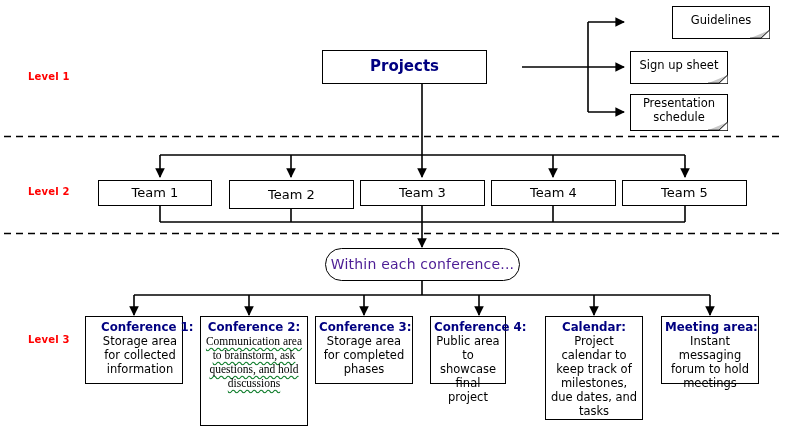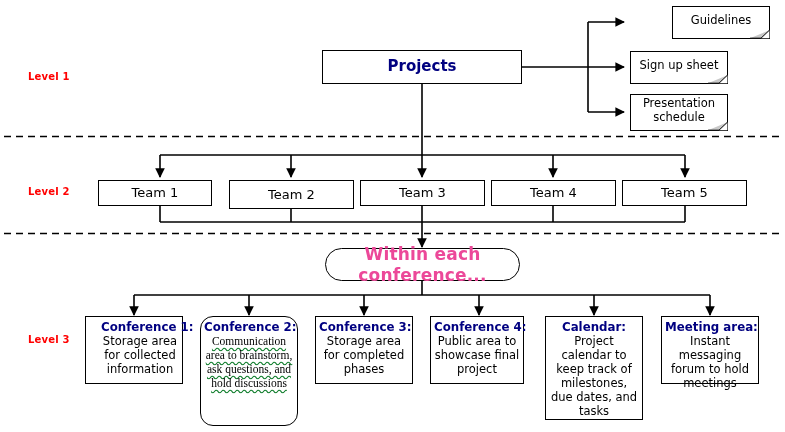--- a/index.html
+++ b/index.html
@@ -78,23 +78,23 @@
     right: -1px;
     bottom: -1px;
     width: 22px;
     height: 13px;
     overflow: visible;
   }
 
   
   .box-pill {
     border-radius: 18px;
-    font-size: 17px;
-    font-weight: bold;
-    color: #ec4899;
+    font-size: 14px;
+    font-weight: normal;
+    color: #4c1d95;
     letter-spacing: 0.2px;
   }
 
   
   .box-leaf {
     align-items: flex-start;
     justify-content: center;
     padding: 3px 3px 4px 3px;
     font-size: 11.5px;
     line-height: 1.22;
@@ -170,21 +170,21 @@
       <line x1="479" y1="295" x2="479" y2="315" marker-end="url(#arrow)"></line>
       <line x1="594" y1="295" x2="594" y2="315" marker-end="url(#arrow)"></line>
       <line x1="710" y1="295" x2="710" y2="315" marker-end="url(#arrow)"></line>
     </g>
   </svg>
 
   <div class="level-label" style="left:28px; top:71px;">Level 1</div>
   <div class="level-label" style="left:28px; top:186px;">Level 2</div>
   <div class="level-label" style="left:28px; top:334px;">Level 3</div>
 
-  <div class="box box-root" style="left:322px; top:50px; width:200px; height:34px;text-align:center;">Projects</div>
+  <div class="box box-root" style="left:322px; top:50px; width:165px; height:34px;text-align:center;">Projects</div>
 
   <div class="box box-doc" style="left:630px; top:6px; width:98px; height:33px;margin-left:42px;">
     <span>Guidelines</span>
     <svg class="curl" viewBox="0 0 22 13">
       <path d="M 2 12.2 L 13 12.2 L 21.4 4.2 L 21.4 12.2 Z" fill="#ffffff" stroke="none"></path>
       <path d="M 2 12.2 L 13 12.2 L 21.4 4.2" fill="#c8c8c8" stroke="#000000" stroke-width="1"></path>
     </svg>
   </div>
 
   <div class="box box-doc" style="left:630px; top:51px; width:98px; height:33px;">
@@ -211,35 +211,35 @@
 
   <div class="box box-pill" style="left:325px; top:248px; width:195px; height:33px;">Within each conference...</div>
 
   <div class="box box-leaf" style="left:85px; top:316px; width:98px; height:68px;padding-left:15px;">
     <span class="leaf-inner">
       <span class="leaf-title">Conference 1:</span>
       <span class="leaf-body">Storage area for collected information</span>
     </span>
   </div>
 
-  <div class="box box-leaf" style="left:200px; top:316px; width:98px; height:110px;border-radius:13px;">
+  <div class="box box-leaf" style="left:200px; top:316px; width:108px; height:110px;">
     <span class="leaf-inner">
       <span class="leaf-title">Conference 2:</span>
       <span class="leaf-body spell">Communication area to brainstorm, ask questions, and hold discussions</span>
     </span>
   </div>
 
   <div class="box box-leaf" style="left:315px; top:316px; width:98px; height:68px;">
     <span class="leaf-inner">
       <span class="leaf-title">Conference 3:</span>
       <span class="leaf-body">Storage area for completed phases</span>
     </span>
   </div>
 
-  <div class="box box-leaf" style="left:430px; top:316px; width:94px; height:68px;">
+  <div class="box box-leaf" style="left:430px; top:316px; width:76px; height:68px;">
     <span class="leaf-inner">
       <span class="leaf-title">Conference 4:</span>
       <span class="leaf-body">Public area to showcase final project</span>
     </span>
   </div>
 
   <div class="box box-leaf" style="left:545px; top:316px; width:98px; height:104px;">
     <span class="leaf-inner">
       <span class="leaf-title">Calendar:</span>
       <span class="leaf-body">Project calendar to keep track of milestones, due dates, and tasks</span>

